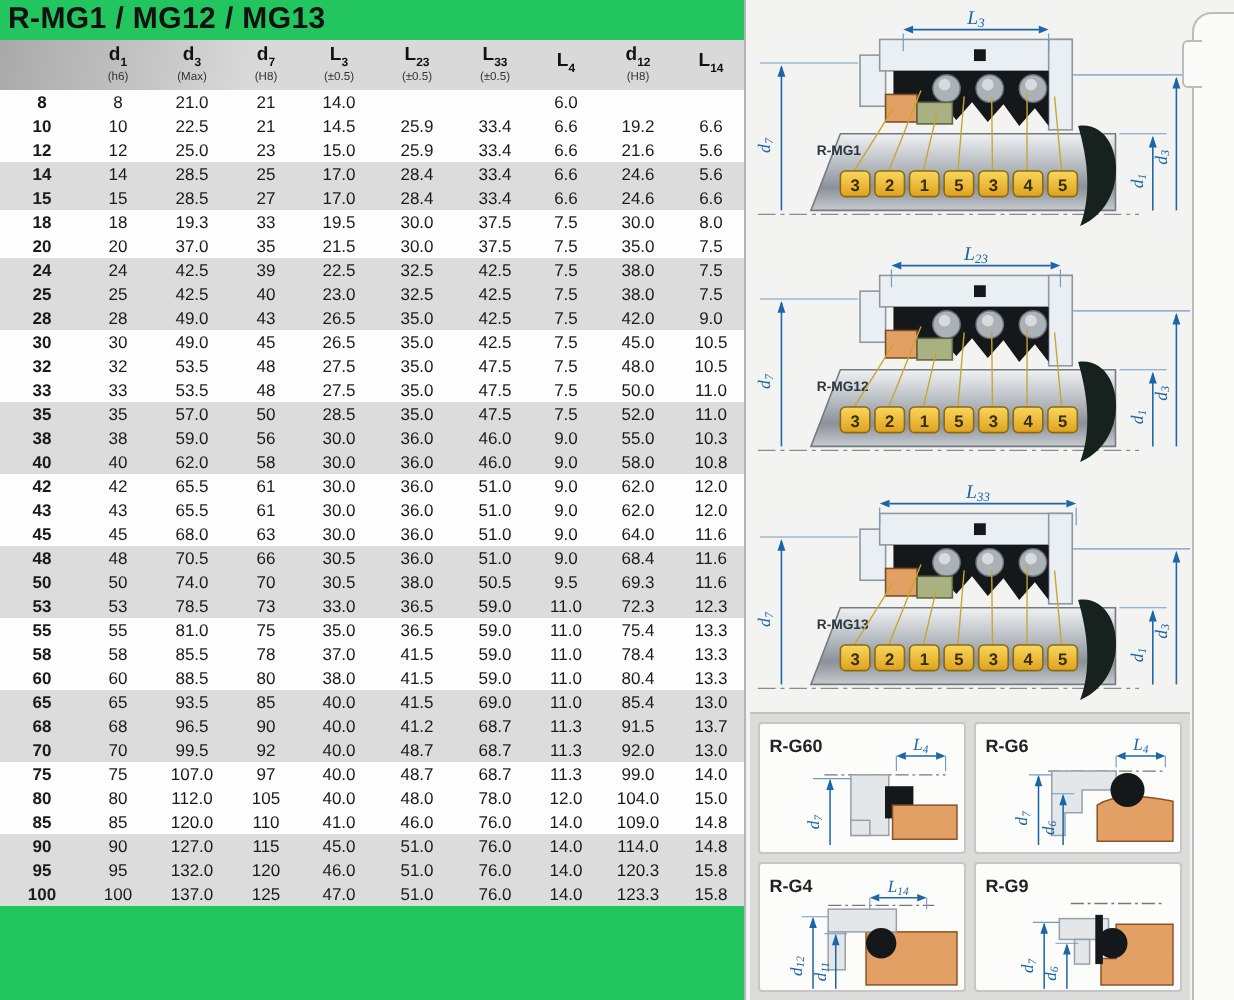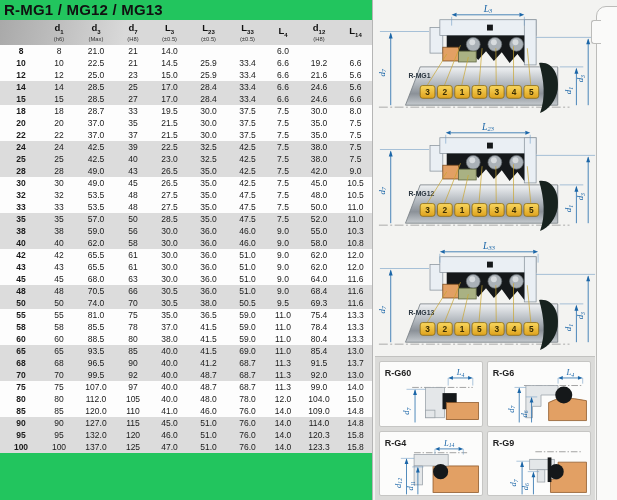--- a/index.html
+++ b/index.html
@@ -156,46 +156,34 @@
           <td>17.0</td>
           <td>28.4</td>
           <td>33.4</td>
           <td>6.6</td>
           <td>24.6</td>
           <td>6.6</td>
         </tr>
         <tr>
           <td class="rowlabel">18</td>
           <td>18</td>
-          <td>28.7</td>
+          <td>19.3</td>
           <td>33</td>
           <td>19.5</td>
           <td>30.0</td>
           <td>37.5</td>
           <td>7.5</td>
           <td>30.0</td>
           <td>8.0</td>
         </tr>
         <tr>
           <td class="rowlabel">20</td>
           <td>20</td>
           <td>37.0</td>
           <td>35</td>
-          <td>21.5</td>
-          <td>30.0</td>
-          <td>37.5</td>
-          <td>7.5</td>
-          <td>35.0</td>
-          <td>7.5</td>
-        </tr>
-        <tr>
-          <td class="rowlabel">22</td>
-          <td>22</td>
-          <td>37.0</td>
-          <td>37</td>
           <td>21.5</td>
           <td>30.0</td>
           <td>37.5</td>
           <td>7.5</td>
           <td>35.0</td>
           <td>7.5</td>
         </tr>
         <tr class="striped">
           <td class="rowlabel">24</td>
           <td>24</td>
@@ -356,20 +344,32 @@
           <td class="rowlabel">50</td>
           <td>50</td>
           <td>74.0</td>
           <td>70</td>
           <td>30.5</td>
           <td>38.0</td>
           <td>50.5</td>
           <td>9.5</td>
           <td>69.3</td>
           <td>11.6</td>
+        </tr>
+        <tr class="striped">
+          <td class="rowlabel">53</td>
+          <td>53</td>
+          <td>78.5</td>
+          <td>73</td>
+          <td>33.0</td>
+          <td>36.5</td>
+          <td>59.0</td>
+          <td>11.0</td>
+          <td>72.3</td>
+          <td>12.3</td>
         </tr>
         <tr>
           <td class="rowlabel">55</td>
           <td>55</td>
           <td>81.0</td>
           <td>75</td>
           <td>35.0</td>
           <td>36.5</td>
           <td>59.0</td>
           <td>11.0</td>

